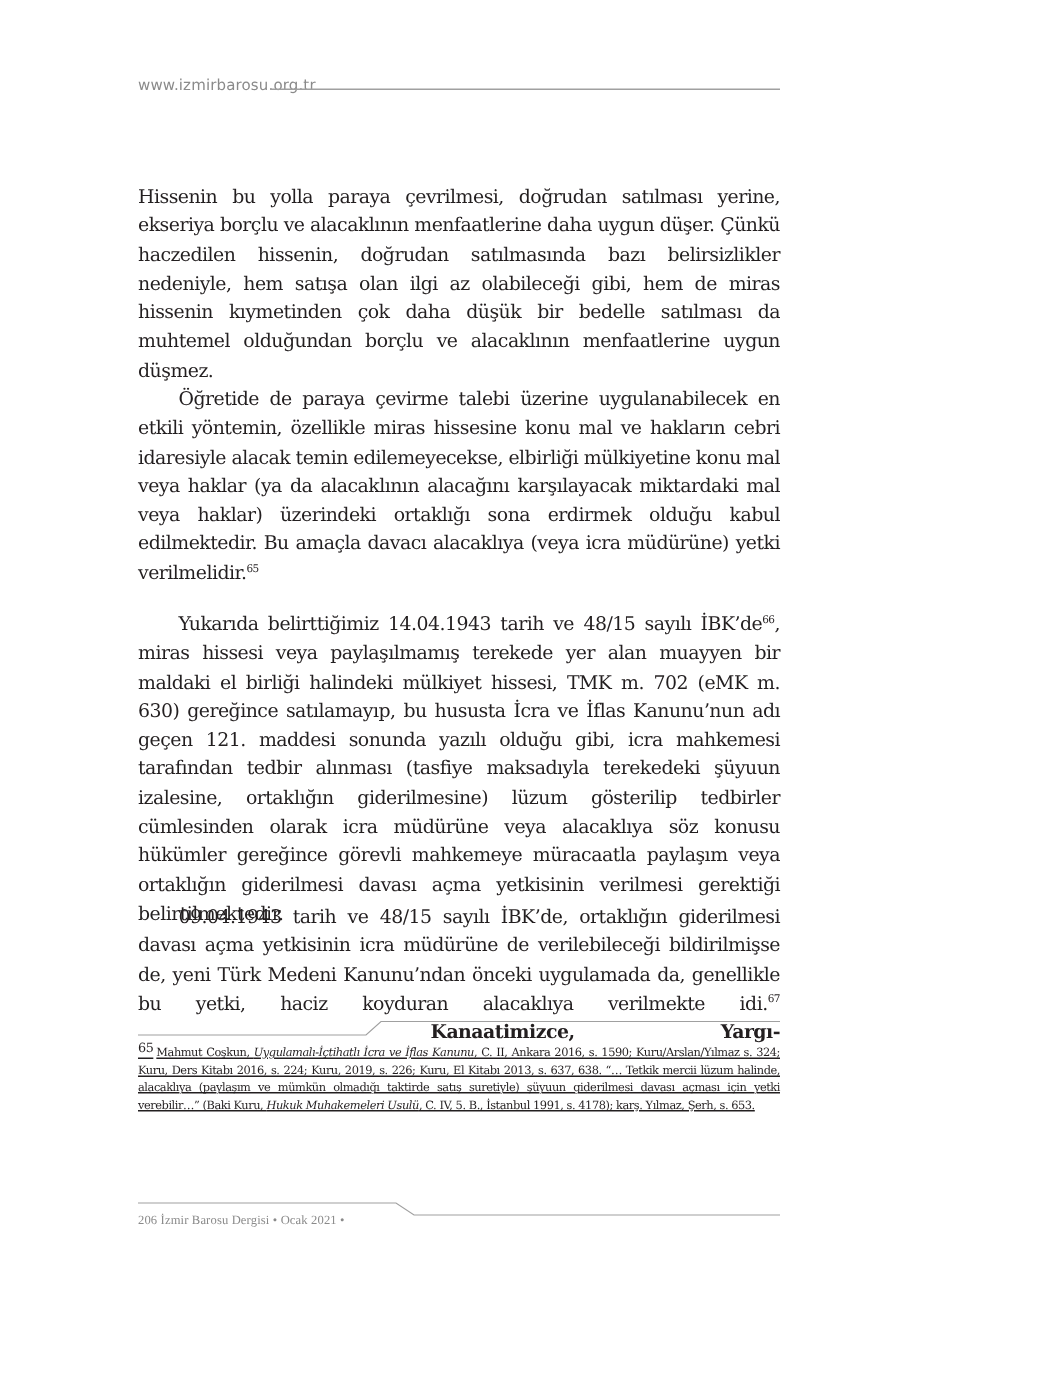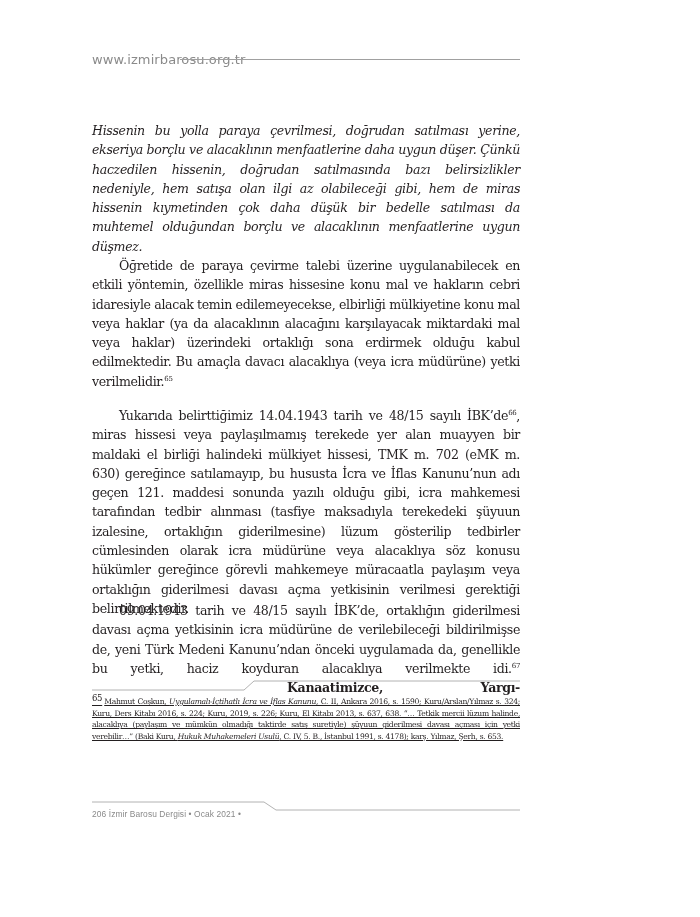--- a/index.html
+++ b/index.html
@@ -1,50 +1,50 @@
 <!DOCTYPE html>
 <html><head>
   <meta charset="utf-8">
   <style>
     html, body { margin: 0; padding: 0; background: #ffffff; }
     body { width: 700px; height: 917px; position: relative; overflow: hidden; color: #231f20; }
     .header-url {
       position: absolute; left: 92px; top: 52px;
-      font-family: "DejaVu Sans", sans-serif; font-size: 13px; color: #8a8a8a; letter-spacing: 0.1px;
+      font-family: "DejaVu Sans", sans-serif; font-size: 10px; color: #8a8a8a; letter-spacing: 0.1px;
     }
     .header-line { position: absolute; left: 180px; top: 59px; width: 340px; height: 0; border-top: 1px solid #a0a0a0; }
 
     .body-text {
       position: absolute; left: 92px; width: 428px;
       font-family: "DejaVu Serif", serif; font-size: 12.6px; line-height: 19.3px;
       text-align: justify; color: #231f20; letter-spacing: -0.35px; word-spacing: -0.2px;
     }
     .body-text p { margin: 0; text-align-last: left; }
     .indent { text-indent: 27px; }
     sup { font-size: 7px; line-height: 0; vertical-align: 5px; }
 
-    #p1 { top: 121px; font-style: italic; }
+    #p1 { top: 121px; }
     #p2 { top: 256px; }
     #p3 { top: 406px; }
     #p4 { top: 601px; }
 
     .fn-sep { position: absolute; left: 92px; top: 678px; width: 428px; height: 14px; }
 
     .footnotes {
       position: absolute; left: 92px; top: 696px; width: 428px;
       font-family: "DejaVu Serif", serif; font-size: 7.6px; line-height: 11.6px;
       color: #231f20; letter-spacing: -0.3px; text-decoration: underline;
     }
     .fn { position: relative; padding-left: 0; margin-bottom: 5px; text-align: justify; }
     .fn-num { font-size: 8.5px; vertical-align: 3px; line-height: 0; margin-right: 2px; }
     .fn-body { }
 
     .footer-text {
       position: absolute; left: 92px; top: 809px;
-      font-family: Liberation Sans, sans-serif; font-size: 8.4px; color: #8a8a8a; letter-spacing: 0.1px;
+      font-family: Liberation Serif, serif; font-size: 8.4px; color: #8a8a8a; letter-spacing: 0.1px;
     }
     .footer-line { position: absolute; left: 92px; top: 800px; width: 428px; height: 12px; }
   </style>
 </head>
 <body>
 
 <div class="header-url">www.izmirbarosu.org.tr</div>
 <div class="header-line"></div>
 
 <div class="body-text" id="p1">

